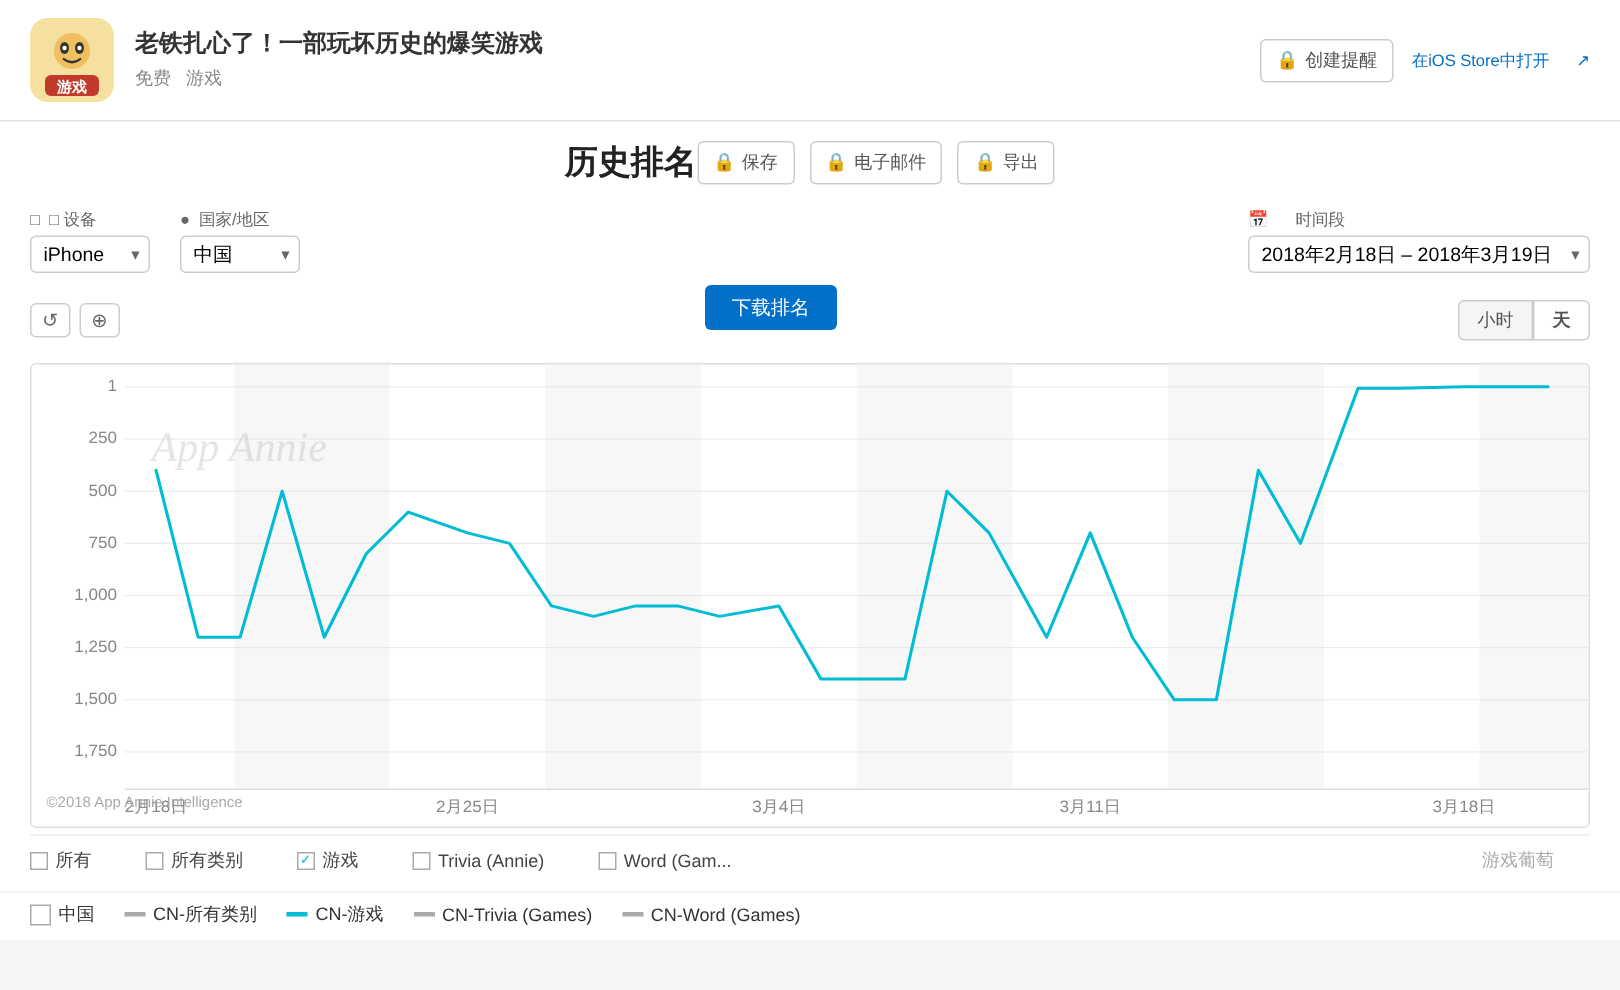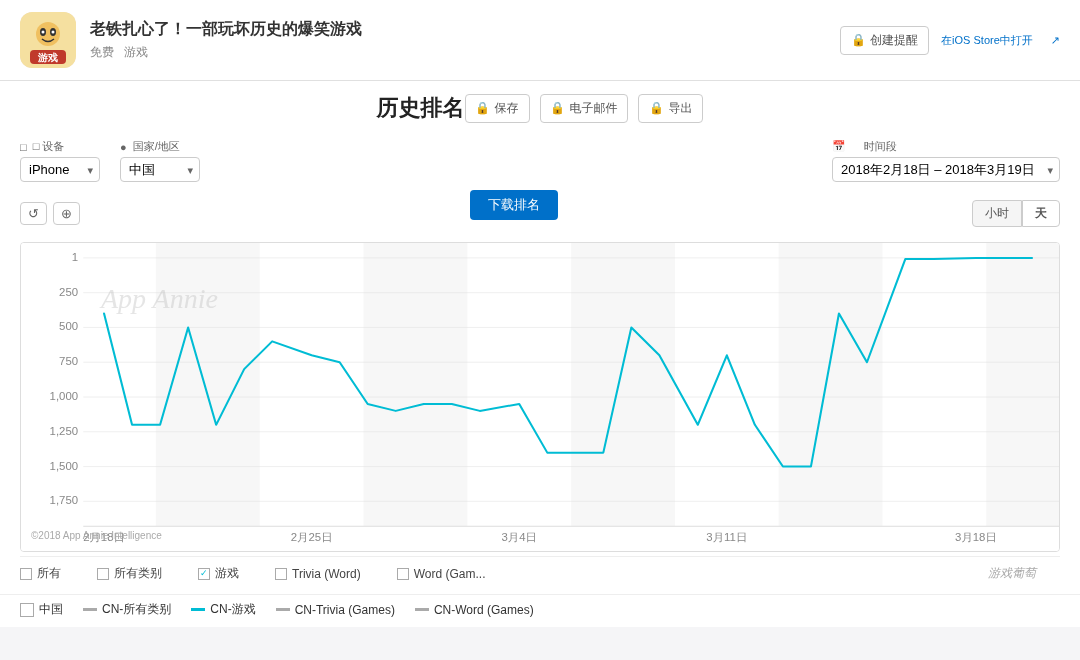--- a/index.html
+++ b/index.html
@@ -239,27 +239,27 @@
       <div class="legend-item">
         <span class="legend-box"></span>
         <span>所有类别</span>
       </div>
       <div class="legend-item">
         <span class="legend-checkmark checked"></span>
         <span>游戏</span>
       </div>
       <div class="legend-item">
         <span class="legend-box"></span>
-        <span>Trivia (Word)</span>
+        <span>Trivia (Annie)</span>
       </div>
       <div class="legend-item">
         <span class="legend-box"></span>
         <span>Word (Gam...</span>
       </div>
-      <div class="legend-item" style="margin-left:auto; color:#aaa; font-style:italic;align-items:flex-end;">
+      <div class="legend-item" style="margin-left:auto; color:#aaa; align-items:flex-end;">
         <span>游戏葡萄</span>
       </div>
     </div>
   </div>
 
   <div class="bottom-legend">
     <div class="bl-item">
       <span class="legend-box" style="width:14px;height:14px;border:1px solid #aaa;"></span>
       <span>中国</span>
     </div>

